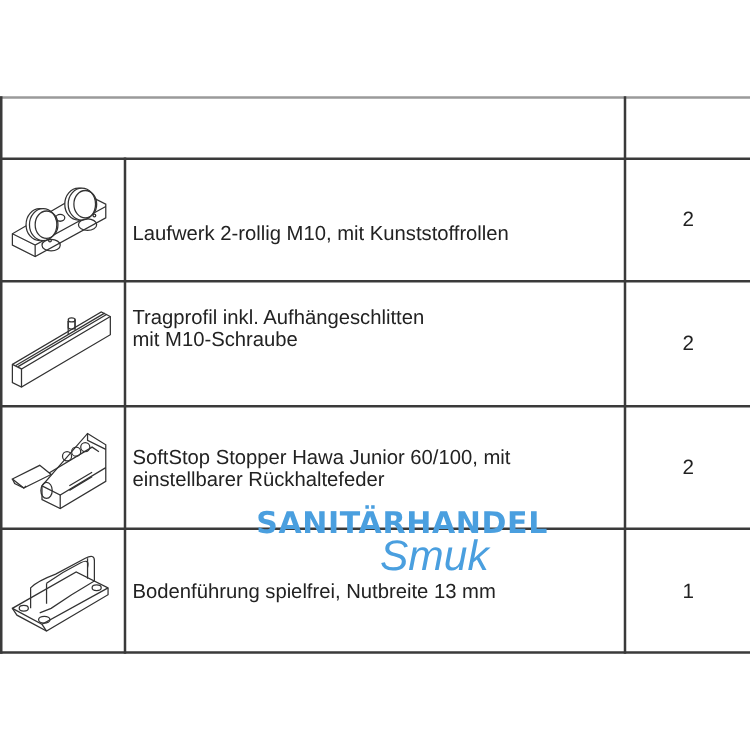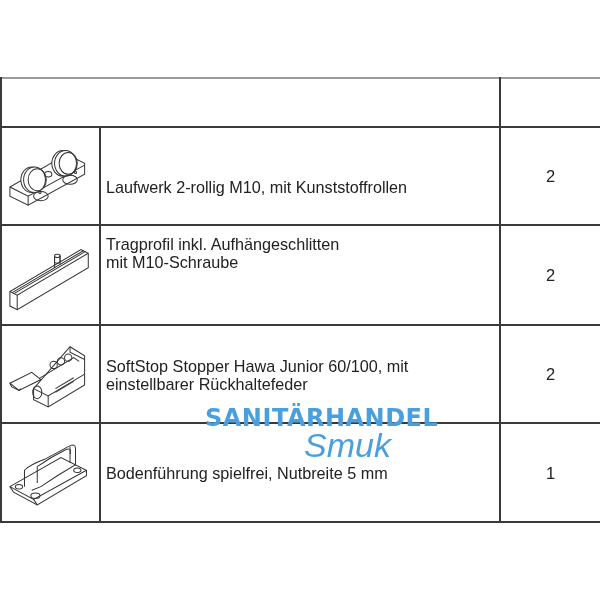--- a/index.html
+++ b/index.html
@@ -65,21 +65,21 @@
       <path d="M6 62 L14 66 L92 20"></path>
       <path d="M14 66 L14 82"></path>
       <path d="M9 63 L87 17"></path>
       <path d="M11 64 L89 18"></path>
       <path d="M55 36 L55 24"></path>
       <path d="M61 32 L61 22"></path>
       <ellipse cx="58" cy="23" rx="3" ry="1.8" fill="#fff"></ellipse>
       <path d="M55 24 L55 30 Q58 32 61 30 L61 23"></path>
     </svg>
   </div>
-  <div class="cell desc" style="top:140px;height:71px">Tragprofil inkl. Aufhängeschlitten
+  <div class="cell desc" style="top:150px;height:71px">Tragprofil inkl. Aufhängeschlitten
 mit M10-Schraube</div>
   <div class="cell qty" style="top:150px;height:97px">2</div>
 
   <div class="cell img" style="top:250px;height:95px">
     <svg viewBox="0 0 100 90" fill="none" stroke="#333" stroke-width="1.1">
       <path d="M32 60 L32 72 L48 80 L88 56 L88 24 L72 14 Z" fill="#fff"></path>
       <path d="M32 60 L48 68 L88 44"></path>
       <path d="M48 68 L48 80"></path>
       <path d="M36 50 L76 26 L82 30"></path>
       <path d="M6 54 L30 42 L40 50 L16 62 Z" fill="#fff"></path>
@@ -103,20 +103,20 @@
       <path d="M32 74 L36 80"></path>
       <ellipse cx="16" cy="60" rx="4" ry="2.5"></ellipse>
       <ellipse cx="34" cy="70" rx="5" ry="3"></ellipse>
       <ellipse cx="80" cy="42" rx="4" ry="2.5"></ellipse>
       <path d="M22 60 L22 42 Q28 36 44 30 L70 16 Q78 12 78 18 L78 36 L58 48 L40 60 L30 64"></path>
       <path d="M36 38 Q50 28 66 20 Q74 16 72 24"></path>
       <path d="M36 38 L36 56"></path>
       <path d="M72 16 L72 34"></path>
     </svg>
   </div>
-  <div class="cell desc" style="top:348px;height:96px">Bodenführung spielfrei, Nutbreite 5 mm</div>
+  <div class="cell desc" style="top:348px;height:96px">Bodenführung spielfrei, Nutbreite 13 mm</div>
   <div class="cell qty" style="top:348px;height:96px">1</div>
 </div>
 
 <div class="wm">
   <div class="wm1">SANITÄRHANDEL</div>
   <div class="wm2">Smuk</div>
 </div>
 
 </body></html>

